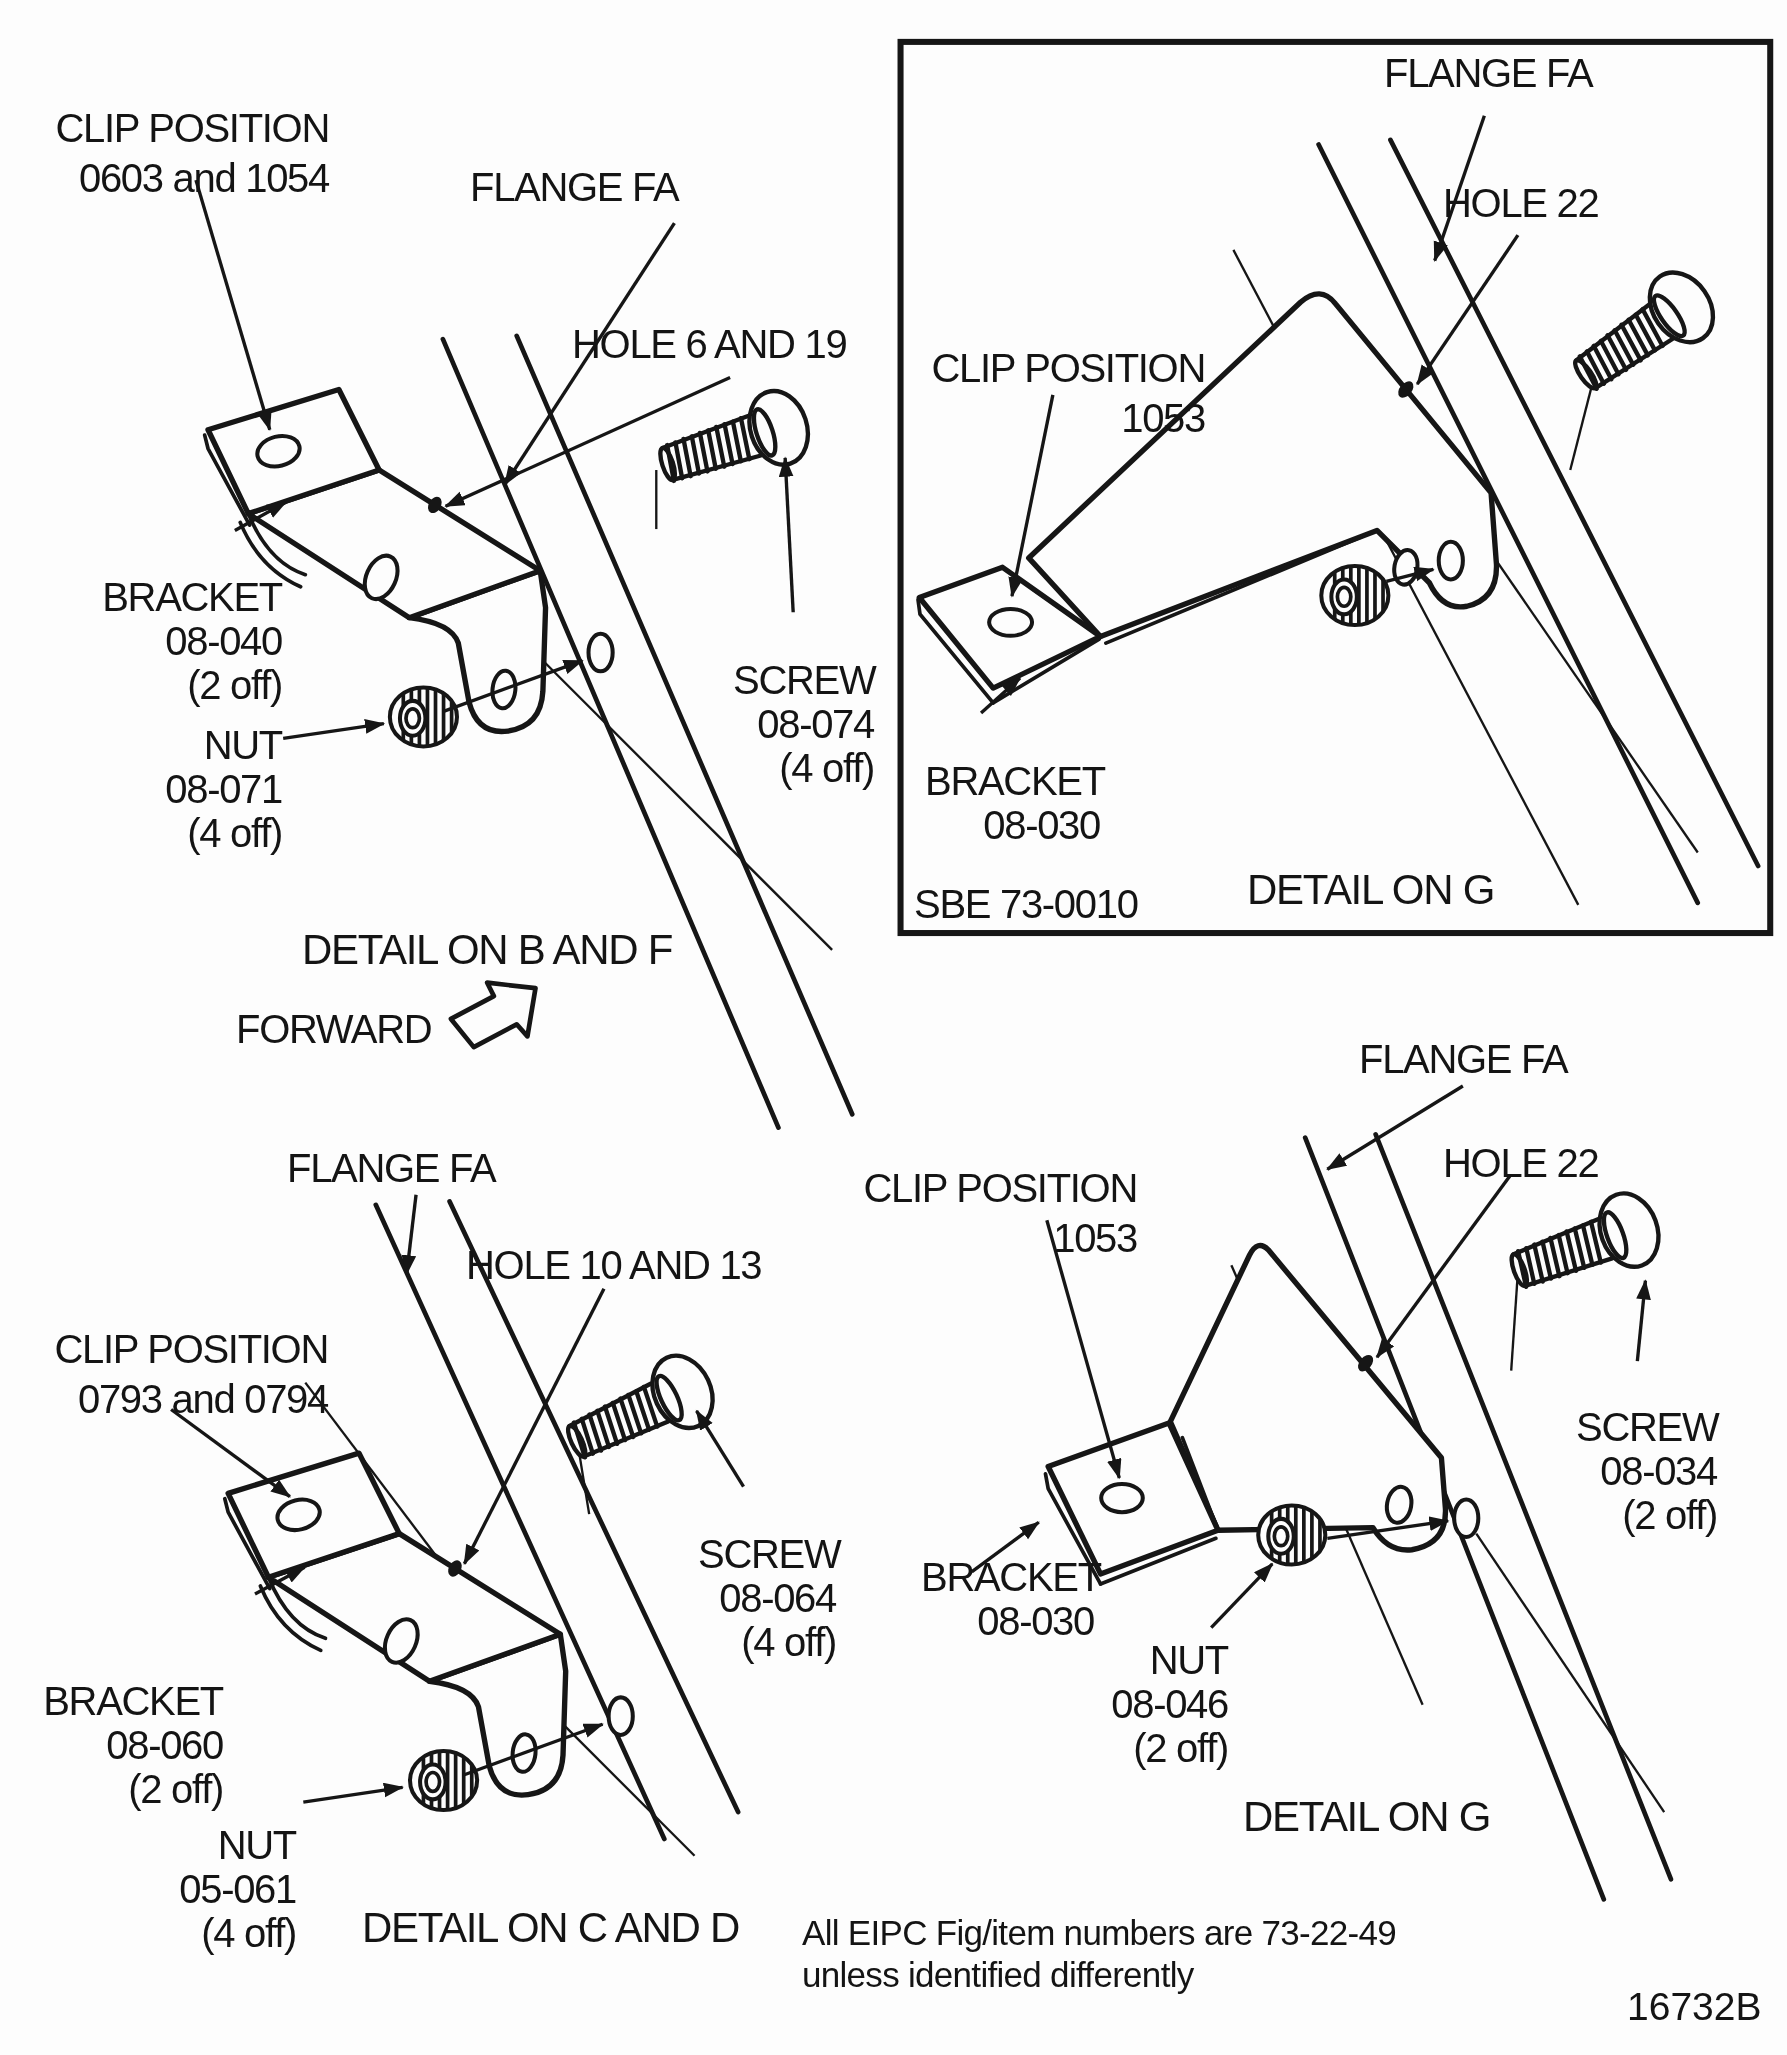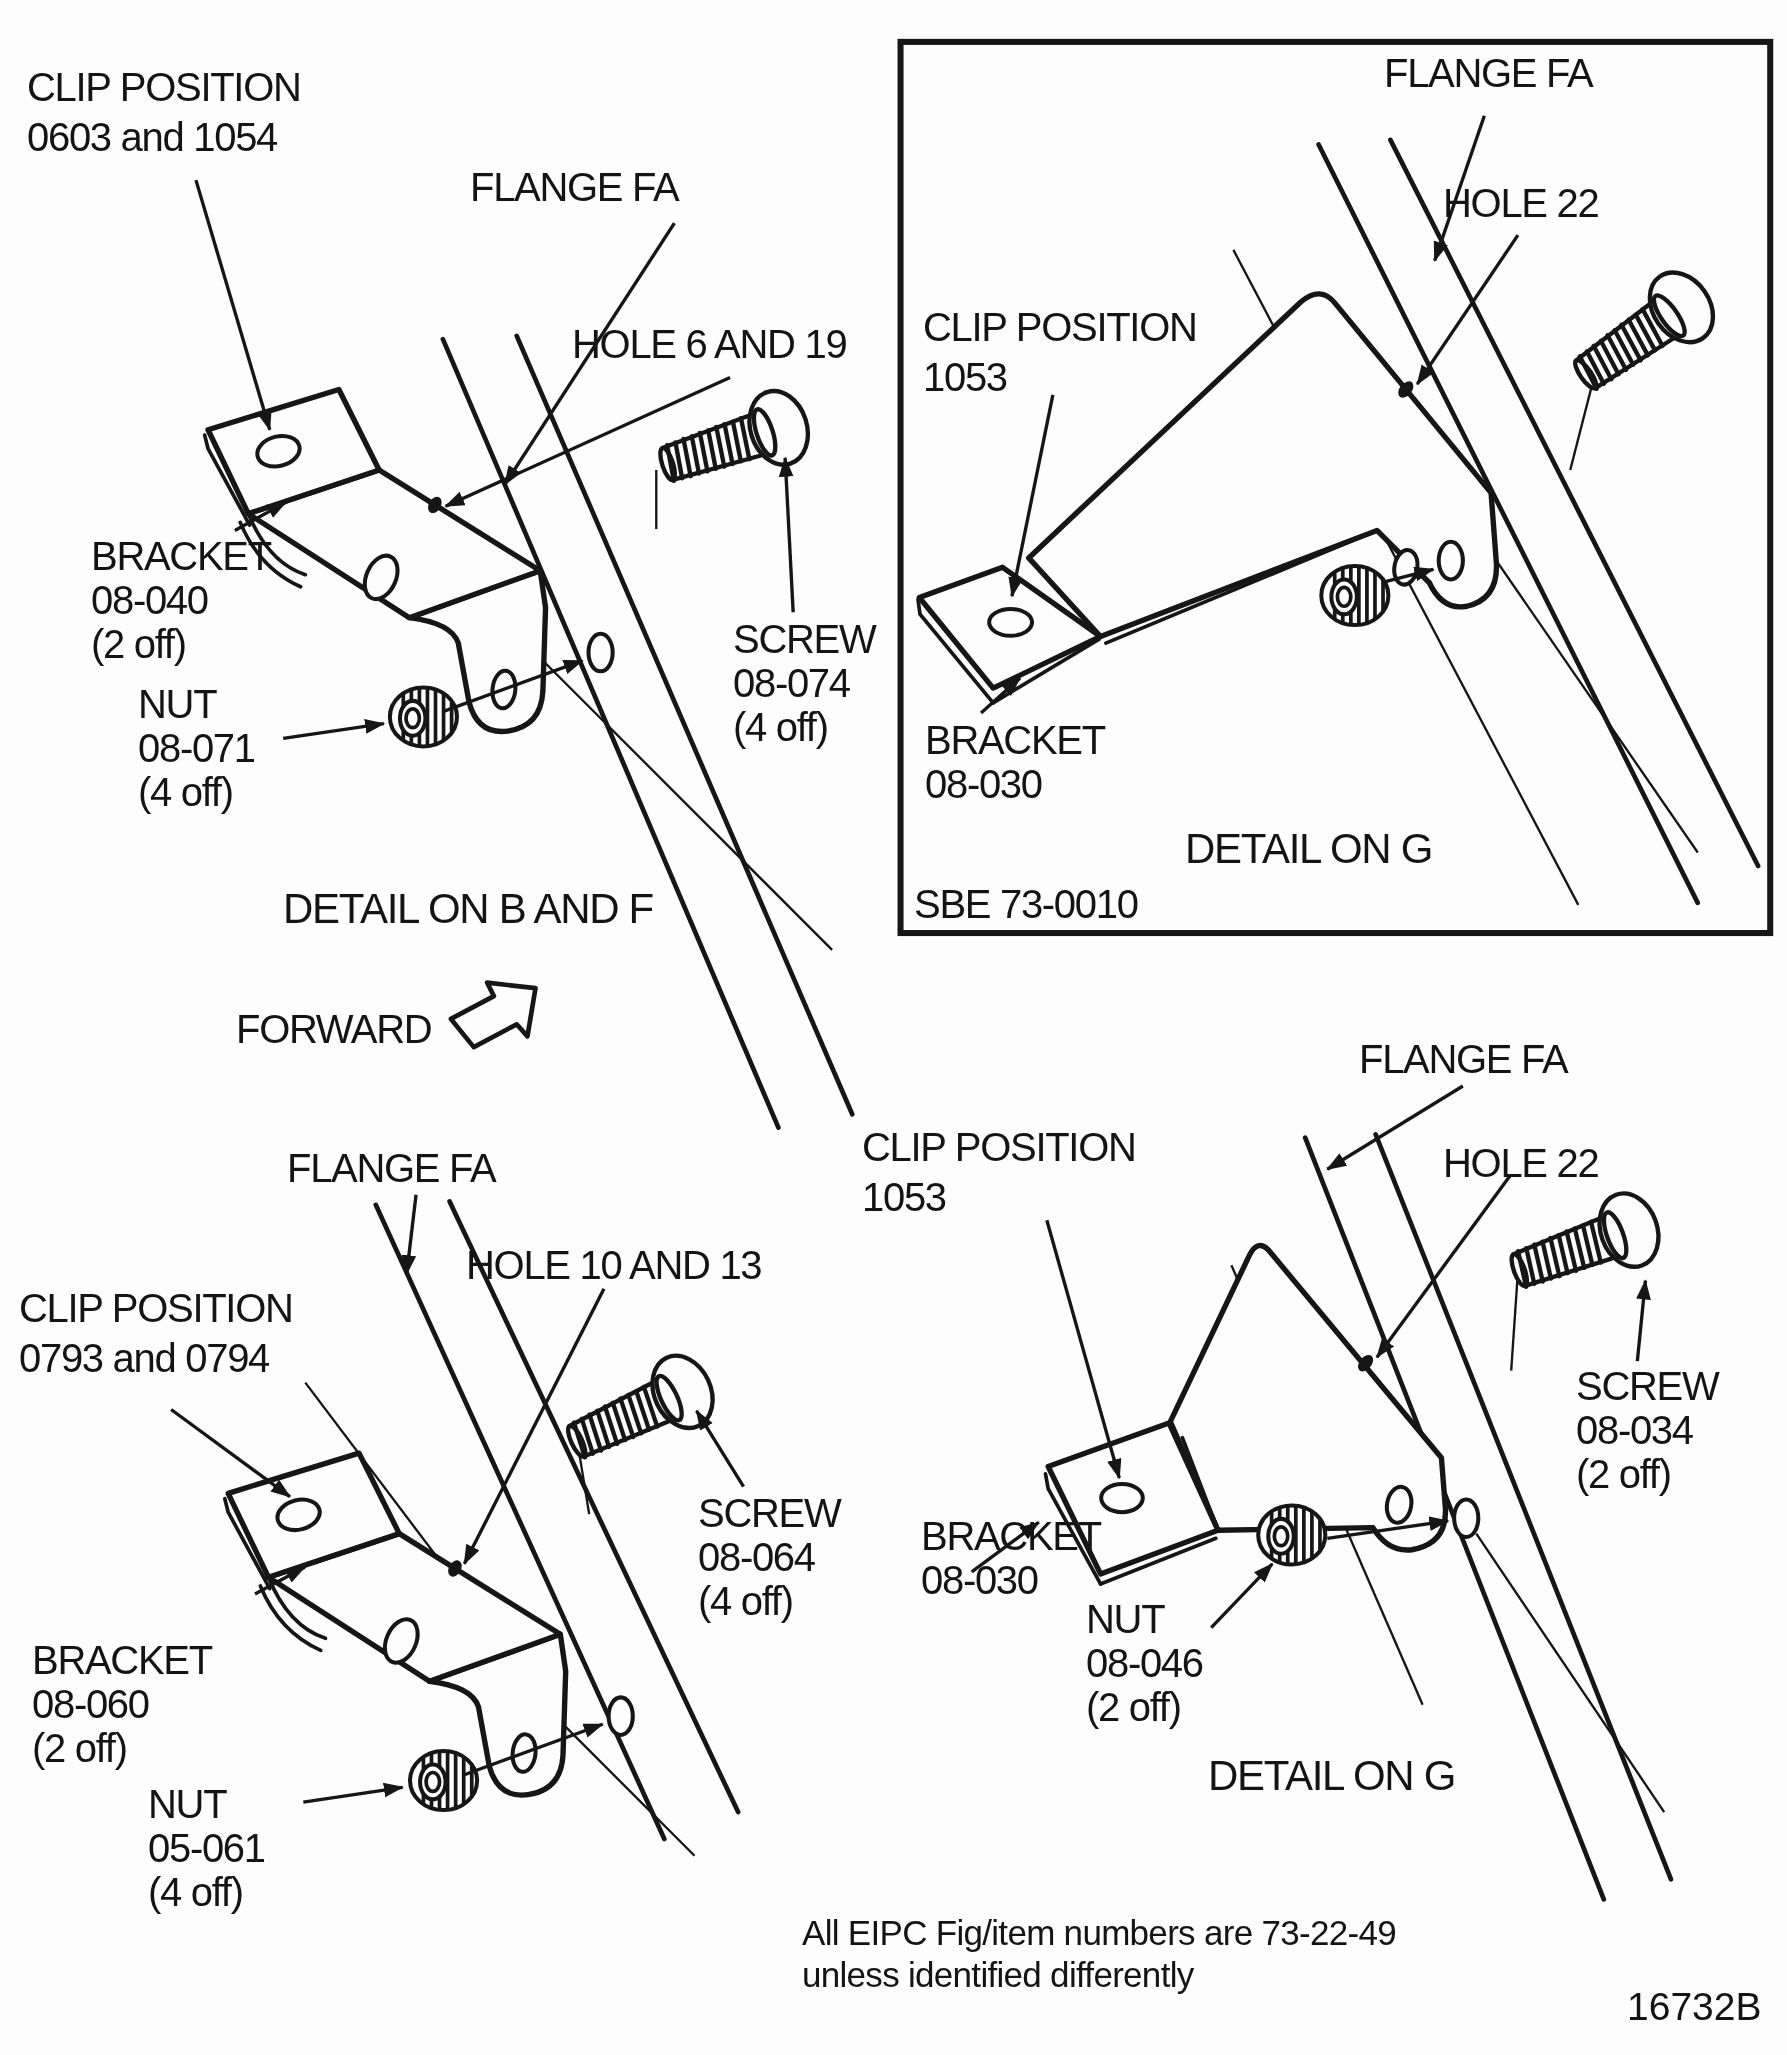--- a/index.html
+++ b/index.html
@@ -5,21 +5,21 @@
   html,body{margin:0;padding:0;background:#e8e8e8;}
   .page{
     position:relative;width:1787px;height:2056px;background:#fdfdfd;
     font-family:"Liberation Sans",sans-serif;color:#141414;overflow:hidden;
   }
   svg.art{position:absolute;left:0;top:0;width:1787px;height:2056px;}
   .lbl{
     position:absolute;font-size:40px;line-height:44px;letter-spacing:-1.3px;
     white-space:nowrap;color:#141414;
   }
-  .ctr{text-align:left;}
+  .ctr{text-align:right;margin-top:41px;}
   .lh74 div{line-height:50px;}
   .cap{font-size:42px;}
   .foot{font-size:35px;line-height:42px;letter-spacing:-0.7px;}
   .fig{font-size:39px;letter-spacing:0px;}
   
   .ln{stroke:#161616;stroke-width:7;fill:none;stroke-linecap:round;}
   .thin{stroke:#161616;stroke-width:3.5;fill:none;}
   .part{fill:#fdfdfd;stroke:#161616;stroke-width:8;stroke-linejoin:round;}
   .edge{stroke:#161616;stroke-width:5.5;fill:none;stroke-linecap:round;}
   .hole{fill:#fdfdfd;stroke:#161616;stroke-width:6;}
@@ -258,20 +258,21 @@
 <div class="lbl ctr" style="left:148px;top:1782px;width:148px;">
   <div>NUT</div>
   <div>05-061</div>
   <div>(4 off)</div>
 </div>
 <div class="lbl ctr" style="left:698px;top:1491px;width:138px;">
   <div>SCREW</div>
   <div>08-064</div>
   <div>(4 off)</div>
 </div>
+<div class="lbl ctr cap" style="left:362px;top:1865px;width:376px;">DETAIL ON C AND D</div>
 
 <div class="lbl" style="left:1359px;top:1037px;">FLANGE FA</div>
 <div class="lbl ctr lh74" style="left:862px;top:1122px;width:275px;">
   <div>CLIP POSITION</div>
   <div>1053</div>
 </div>
 <div class="lbl" style="left:1443px;top:1141px;">HOLE 22</div>
 <div class="lbl ctr" style="left:1576px;top:1364px;width:141px;">
   <div>SCREW</div>
   <div>08-034</div>

